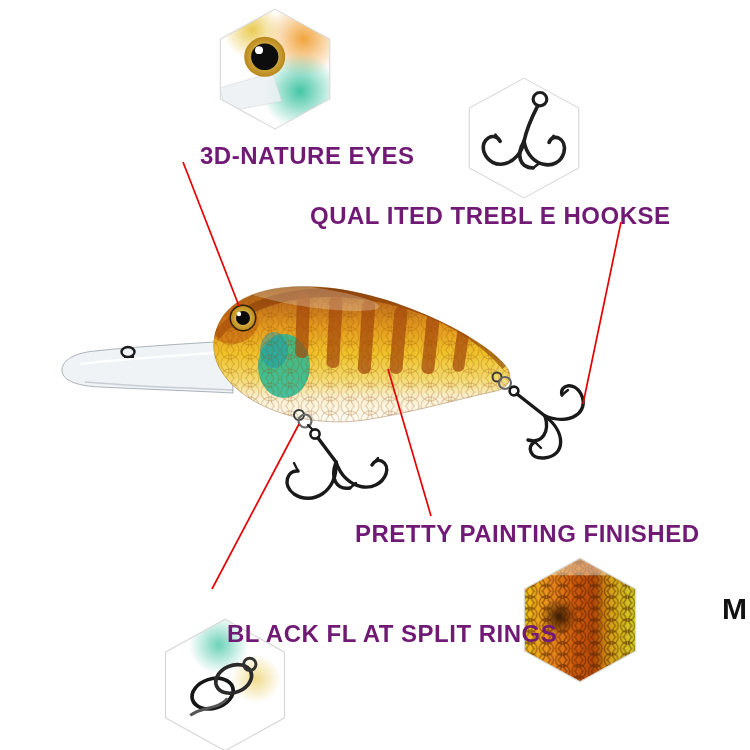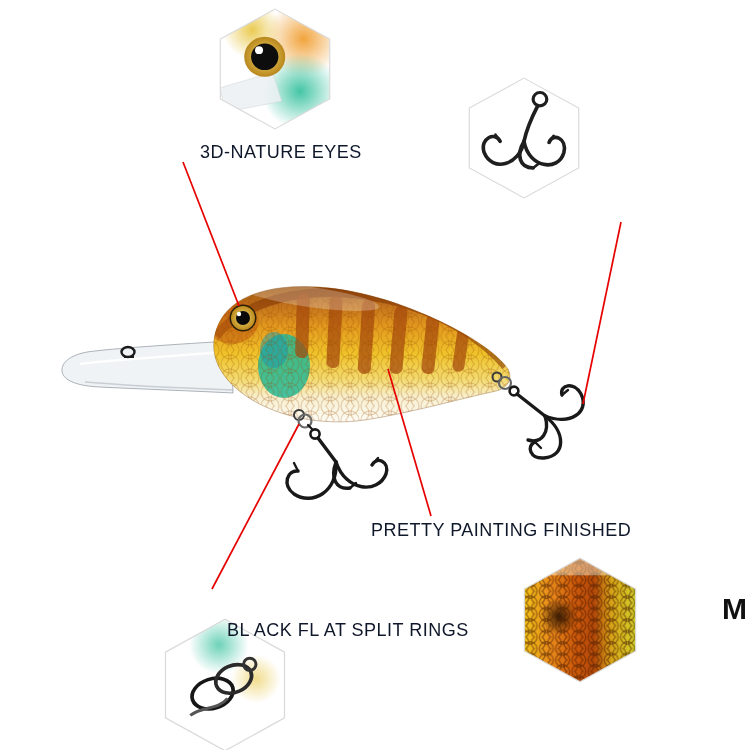--- a/index.html
+++ b/index.html
@@ -2,21 +2,21 @@
 <html><head>
 <meta charset="utf-8">
 <style>
   html,body{margin:0;padding:0;background:#ffffff;}
   .canvas{
     position:relative;width:750px;height:750px;background:#ffffff;
     overflow:hidden;font-family:"Liberation Sans",sans-serif;
   }
   .scene-svg{position:absolute;left:0;top:0;}
   .callout-label{
-    position:absolute;font-weight:400;font-size:18px;color:#0f172a;
+    position:absolute;font-weight:700;font-size:24px;color:#701a75;
     letter-spacing:0.5px;white-space:nowrap;
   }
   .edge-letter{
     position:absolute;left:722px;top:592px;font-weight:700;font-size:30px;color:#111;
   }
   .inset{position:absolute;}
 </style>
 </head>
 <body>
 
@@ -259,20 +259,21 @@
       <rect width="100" height="110" fill="url(#sgX)"></rect>
       <circle cx="32" cy="52" r="16" fill="url(#sgDark)"></circle>
       <rect width="100" height="110" fill="url(#sgPat)"></rect>
       <rect width="100" height="16" fill="rgba(255,250,220,0.45)"></rect>
     </g>
     <polygon points="50,1 98,28 98,82 50,109 2,82 2,28" fill="none" stroke="#d9d9d9" stroke-width="1"></polygon>
   </svg>
 
   <div class="callout-label" style="left:200px;top:142px">3D-NATURE EYES</div>
 
-
-  <div class="callout-label" style="left:371px;top:520px">PRETTY PAINTING FINISHED</div>
+  <div class="callout-label" style="left:310px;top:202px">QUAL ITED TREBL E HOOKSE</div>
+
+  <div class="callout-label" style="left:355px;top:520px">PRETTY PAINTING FINISHED</div>
 
   <div class="callout-label" style="left:227px;top:620px">BL ACK FL AT SPLIT RINGS</div>
 
   <div class="edge-letter">M</div>
 
 </div>
 
 </body></html>

